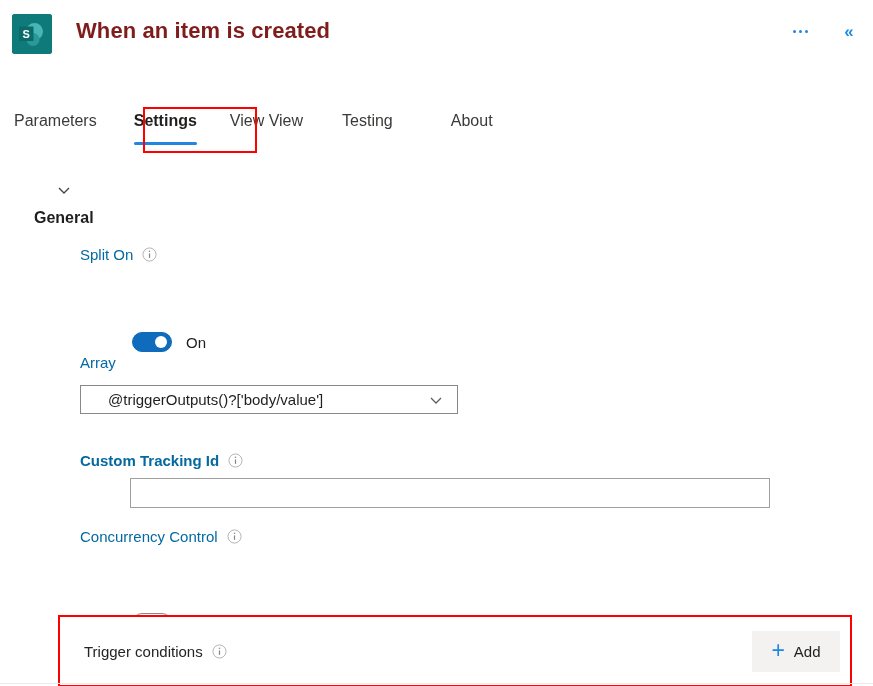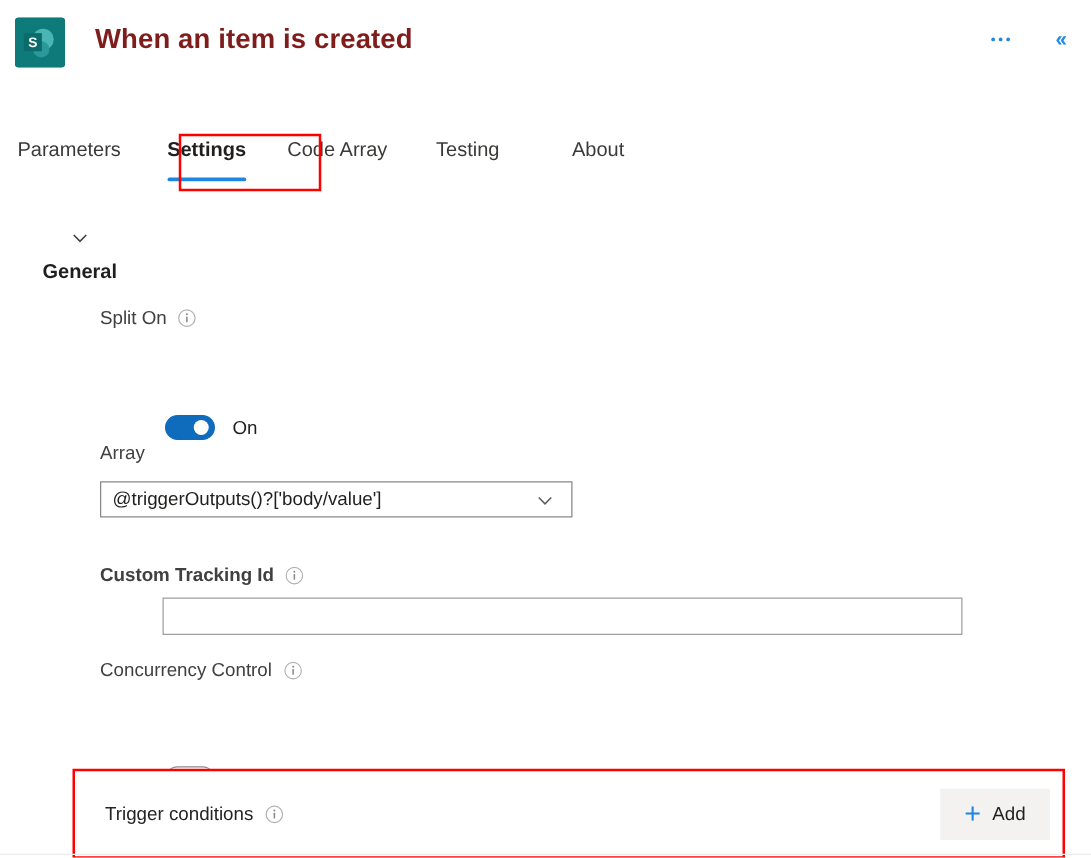--- a/index.html
+++ b/index.html
@@ -151,21 +151,21 @@
     font-weight: 700;
     color: #201f1e;
   }
 
   .field-label {
     position: absolute;
     display: flex;
     align-items: center;
     gap: 9px;
     font-size: 15px;
-    color: #404040;
+    color: #0369a1;
     white-space: nowrap;
   }
   .info-icon {
     width: 15px;
     height: 15px;
     display: inline-block;
     flex: 0 0 auto;
   }
 
   
@@ -222,20 +222,21 @@
     left: 80px;
     top: 385px;
     width: 378px;
     height: 29px;
     border: 1px solid #8a8886;
     background: #ffffff;
     box-sizing: border-box;
     display: flex;
     align-items: center;
     cursor: pointer;
+    padding-left: 18px;
   }
   .dropdown-value {
     font-size: 15px;
     color: #201f1e;
     padding-left: 9px;
     flex: 1;
     white-space: nowrap;
     overflow: hidden;
   }
   .dropdown-chevron {
@@ -356,21 +357,21 @@
 
 <div class="tabs">
   <button class="tab t-parameters">
     <span>Parameters</span>
   </button>
   <button class="tab t-settings">
     <span>Settings</span>
     <span class="underline"></span>
   </button>
   <button class="tab t-codeview">
-    <span>Code Array</span>
+    <span>View View</span>
   </button>
   <button class="tab t-testing">
     <span>Testing</span>
   </button>
   <button class="tab t-about">
     <span>About</span>
   </button>
 </div>
 <div class="tab-annotation"></div>
 

